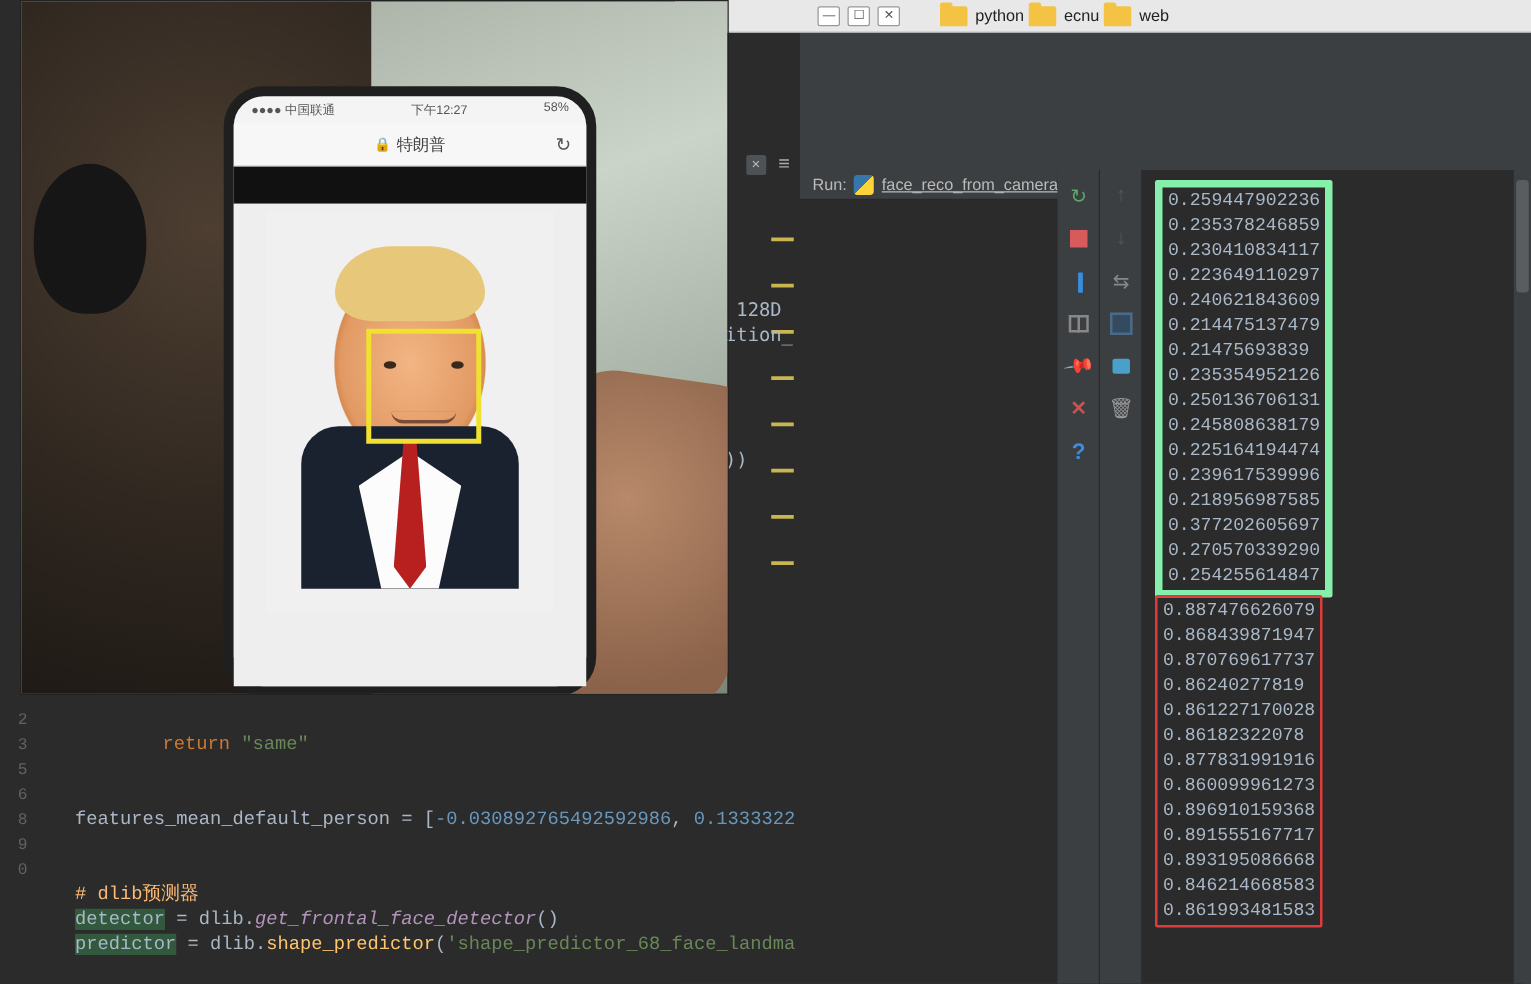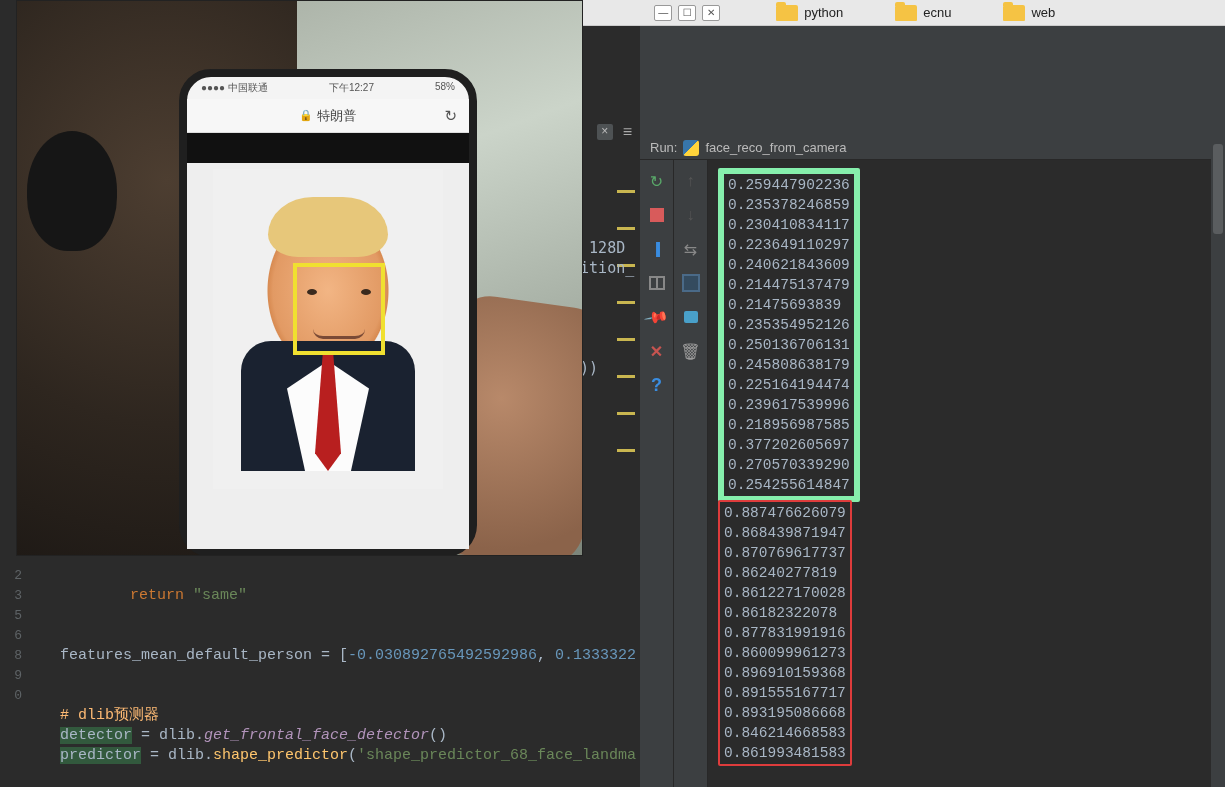--- a/index.html
+++ b/index.html
@@ -21,21 +21,21 @@
       display: flex;
       align-items: center;
       padding-left: 10px;
       font-size: 13px;
       color: #444;
       z-index: 3;
     }
     .taskbar .win-controls { display:flex; gap:6px; margin-right:30px; align-items:center; margin-left:70px;}
     .win-btn { width:18px; height:16px; border:1px solid #999; background:#fff; border-radius:2px; font-size:10px; line-height:14px; text-align:center; color:#555;}
     .taskbar .tab-label { margin-right:6px; }
-    .taskbar .folder { display:inline-flex; align-items:center; margin:0 26px; color:#222;text-align:center;}
+    .taskbar .folder { display:inline-flex; align-items:center; margin:0 2px; color:#222;text-align:center;}
     .folder-icon { width:22px; height:16px; background:#f5c344; border-radius:2px 2px 1px 1px; margin-right:6px; position:relative;}
     .folder-icon:before { content:""; position:absolute; top:-3px; left:0; width:10px; height:4px; background:#f5c344; border-radius:2px 2px 0 0;}
     
     .ide-backdrop {
       position:absolute; top:26px; left:540px; right:0; bottom:0;
       background:#3c3f41; z-index:1;
     }
     
     .camera-window {
       position:absolute; top:0; left:16px;
@@ -112,21 +112,21 @@
     .marker { width:18px; height:3px; background:#c9b650;}
     .editor-tab-strip { position:absolute; top:118px; left:540px; width:100px; height:27px;
       display:flex; align-items:center; z-index:4;}
     .editor-tab-close { width:16px; height:16px; background:#4e5254; color:#bbb; font-size:12px; text-align:center; line-height:14px; border-radius:2px; margin-left:auto; margin-right:10px;}
     .editor-tab-menu { color:#aaa; margin-right:8px; }
 
     
     .run-panel {
       position:absolute; top:136px; left:640px; right:0; bottom:0;
       background:#2b2b2b; z-index:4;
-      display:flex; flex-direction:column;
+      display:flex; flex-direction:row;
     }
     .run-header {
       height:24px; background:#3c3f41; border-bottom:1px solid #282828;
       display:flex; align-items:center; padding-left:10px;
       color:#bbb; font-size:13px;
     }
     .run-header .py-icon { width:16px; height:16px; margin:0 6px;
       background:linear-gradient(135deg,#3776ab 50%,#ffd43b 50%); border-radius:3px;}
     .run-body { flex:1; display:flex; }
     .run-tools-a, .run-tools-b {
@@ -263,21 +263,21 @@
         <div class="face-box"></div>
       </div>
     </div>
   </div>
 </div>
 
 <div class="run-panel">
   <div class="run-header">
     <span>Run:</span>
     <span class="py-icon"></span>
-    <span style="">face_reco_from_camera</span>
+    <span style="text-decoration:underline">face_reco_from_camera</span>
   </div>
   <div class="run-body">
     <div class="run-tools-a">
       <div class="tool-ic ic-play">↻</div>
       <div class="tool-ic">
           <div class="ic-stop"></div>
         </div>
       <div class="tool-ic ic-pause">||</div>
       <div class="tool-ic">
           <div class="ic-layout"></div>

